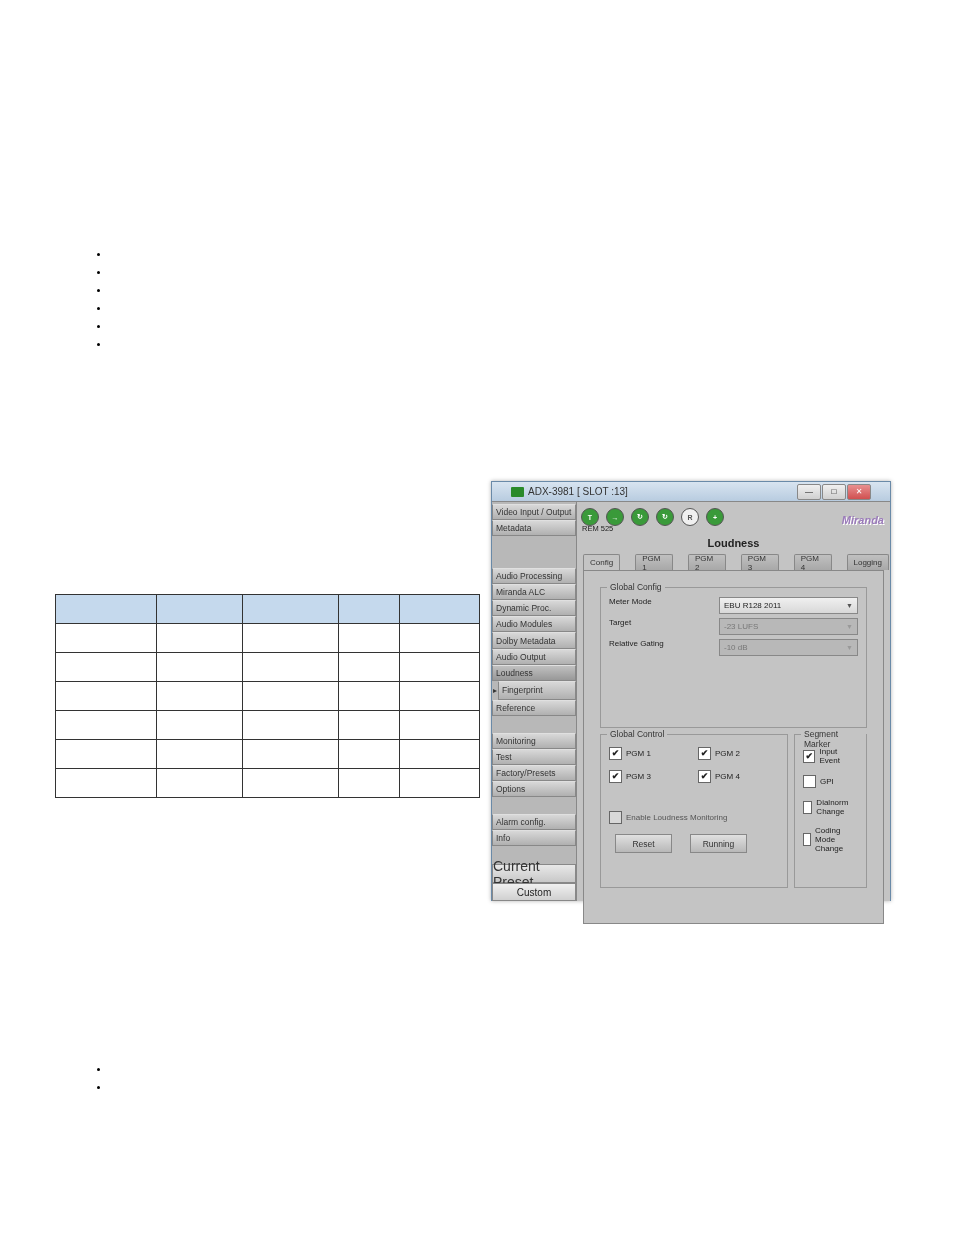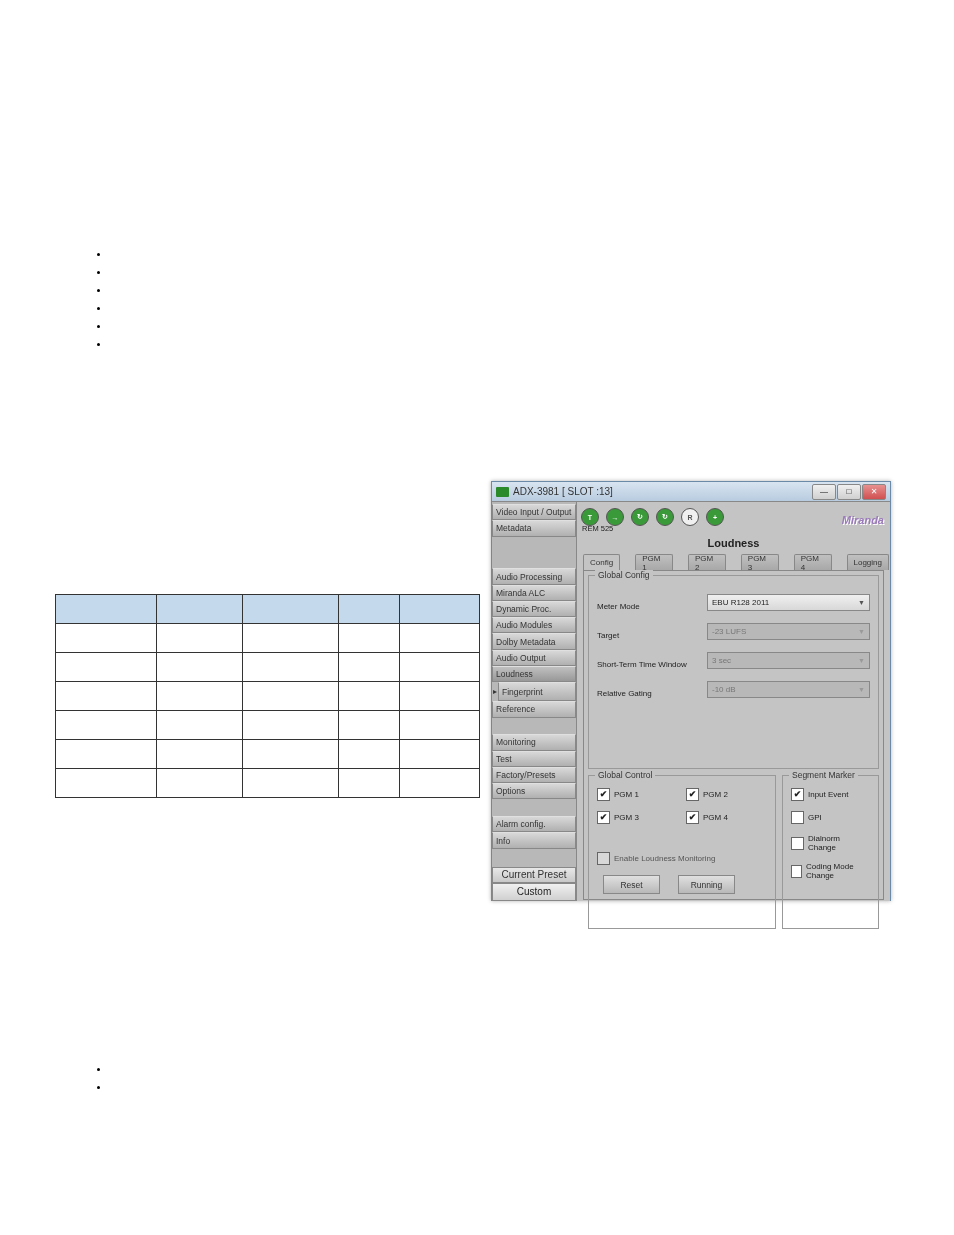--- a/index.html
+++ b/index.html
@@ -55,21 +55,21 @@
     border: 1px solid #6a8aa8;
     box-shadow: 0 0 4px rgba(0,0,0,0.3);
     font-size: 9px;
   }
   
   .titlebar {
     height: 19px;
     background: linear-gradient(to bottom, #d8e4f0, #b8cce0);
     display: flex;
     align-items: center;
-    padding: 0 4px;
+    padding: 0 19px;
     border-bottom: 1px solid #888;
   }
   .titlebar-icon {
     width: 13px; height: 10px;
     background: #2a8a2a;
     border-radius: 1px;
     margin-right: 4px;
   }
   .titlebar-text {
     flex: 1;
@@ -137,27 +137,26 @@
     width: 6px;
     font-size: 8px;
     color: #333;
     text-align: center;
     flex-shrink: 0;
   }
   .sidebar-preset {
     height: 17px;
     background: linear-gradient(to bottom, #e8e8e8, #c8c8c8);
     border: 1px solid #888;
-    font-size: 10px;
+    font-size: 14px;
     display: flex;
     align-items: center;
     justify-content: center;
     color: #333;
     margin-top: 18px;
-    text-align: center;
   }
   .sidebar-custom {
     height: 19px;
     background: linear-gradient(to bottom, #f0f0f0, #d0d0d0);
     border: 1px solid #888;
     font-size: 10px;
     display: flex;
     align-items: center;
     justify-content: center;
     color: #222;
@@ -237,21 +236,21 @@
     background: #c4c4c4;
     font-weight: normal;
     z-index: 1;
     position: relative;
   }
   
   .content-area {
     border: 1px solid #888;
     margin: 0 4px 4px 4px;
     background: #c4c4c4;
-    padding: 4px;
+    padding: 16px;
     height: 320px;
   }
   
   .fieldset {
     border: 1px solid #999;
     padding: 6px 8px 10px;
     margin-bottom: 6px;
     position: relative;
   }
   .fieldset-legend {
@@ -259,23 +258,23 @@
     top: -6px;
     left: 6px;
     background: #c4c4c4;
     padding: 0 3px;
     font-size: 8.5px;
     color: #333;
   }
   
   .config-row {
     display: flex;
-    align-items: flex-end;
+    align-items: flex-start;
     height: 18px;
-    margin-top: 11px;
+    margin-top: 3px;
   }
   .config-label {
     width: 110px;
     font-size: 8px;
     color: #222;
   }
   .config-select {
     flex: 1;
     height: 15px;
     background: linear-gradient(to bottom, #f0f0f0, #d8d8d8);
@@ -523,26 +522,20 @@
                 <span>EBU R128 2011</span>
               </div>
           </div>
           <div class="config-row">
             <div class="config-label">Target</div>
             <div class="config-select disabled">
                 <span>-23 LUFS</span>
               </div>
           </div>
           <div class="config-row">
-            <div class="config-label">Short-Term Time Window</div>
-            <div class="config-select disabled">
-                <span>3 sec</span>
-              </div>
-          </div>
-          <div class="config-row">
             <div class="config-label">Relative Gating</div>
             <div class="config-select disabled">
                 <span>-10 dB</span>
               </div>
           </div>
           <div style="height:60px"></div>
         </div>
 
         <div class="lower-section">
           <div class="fieldset global-control">

